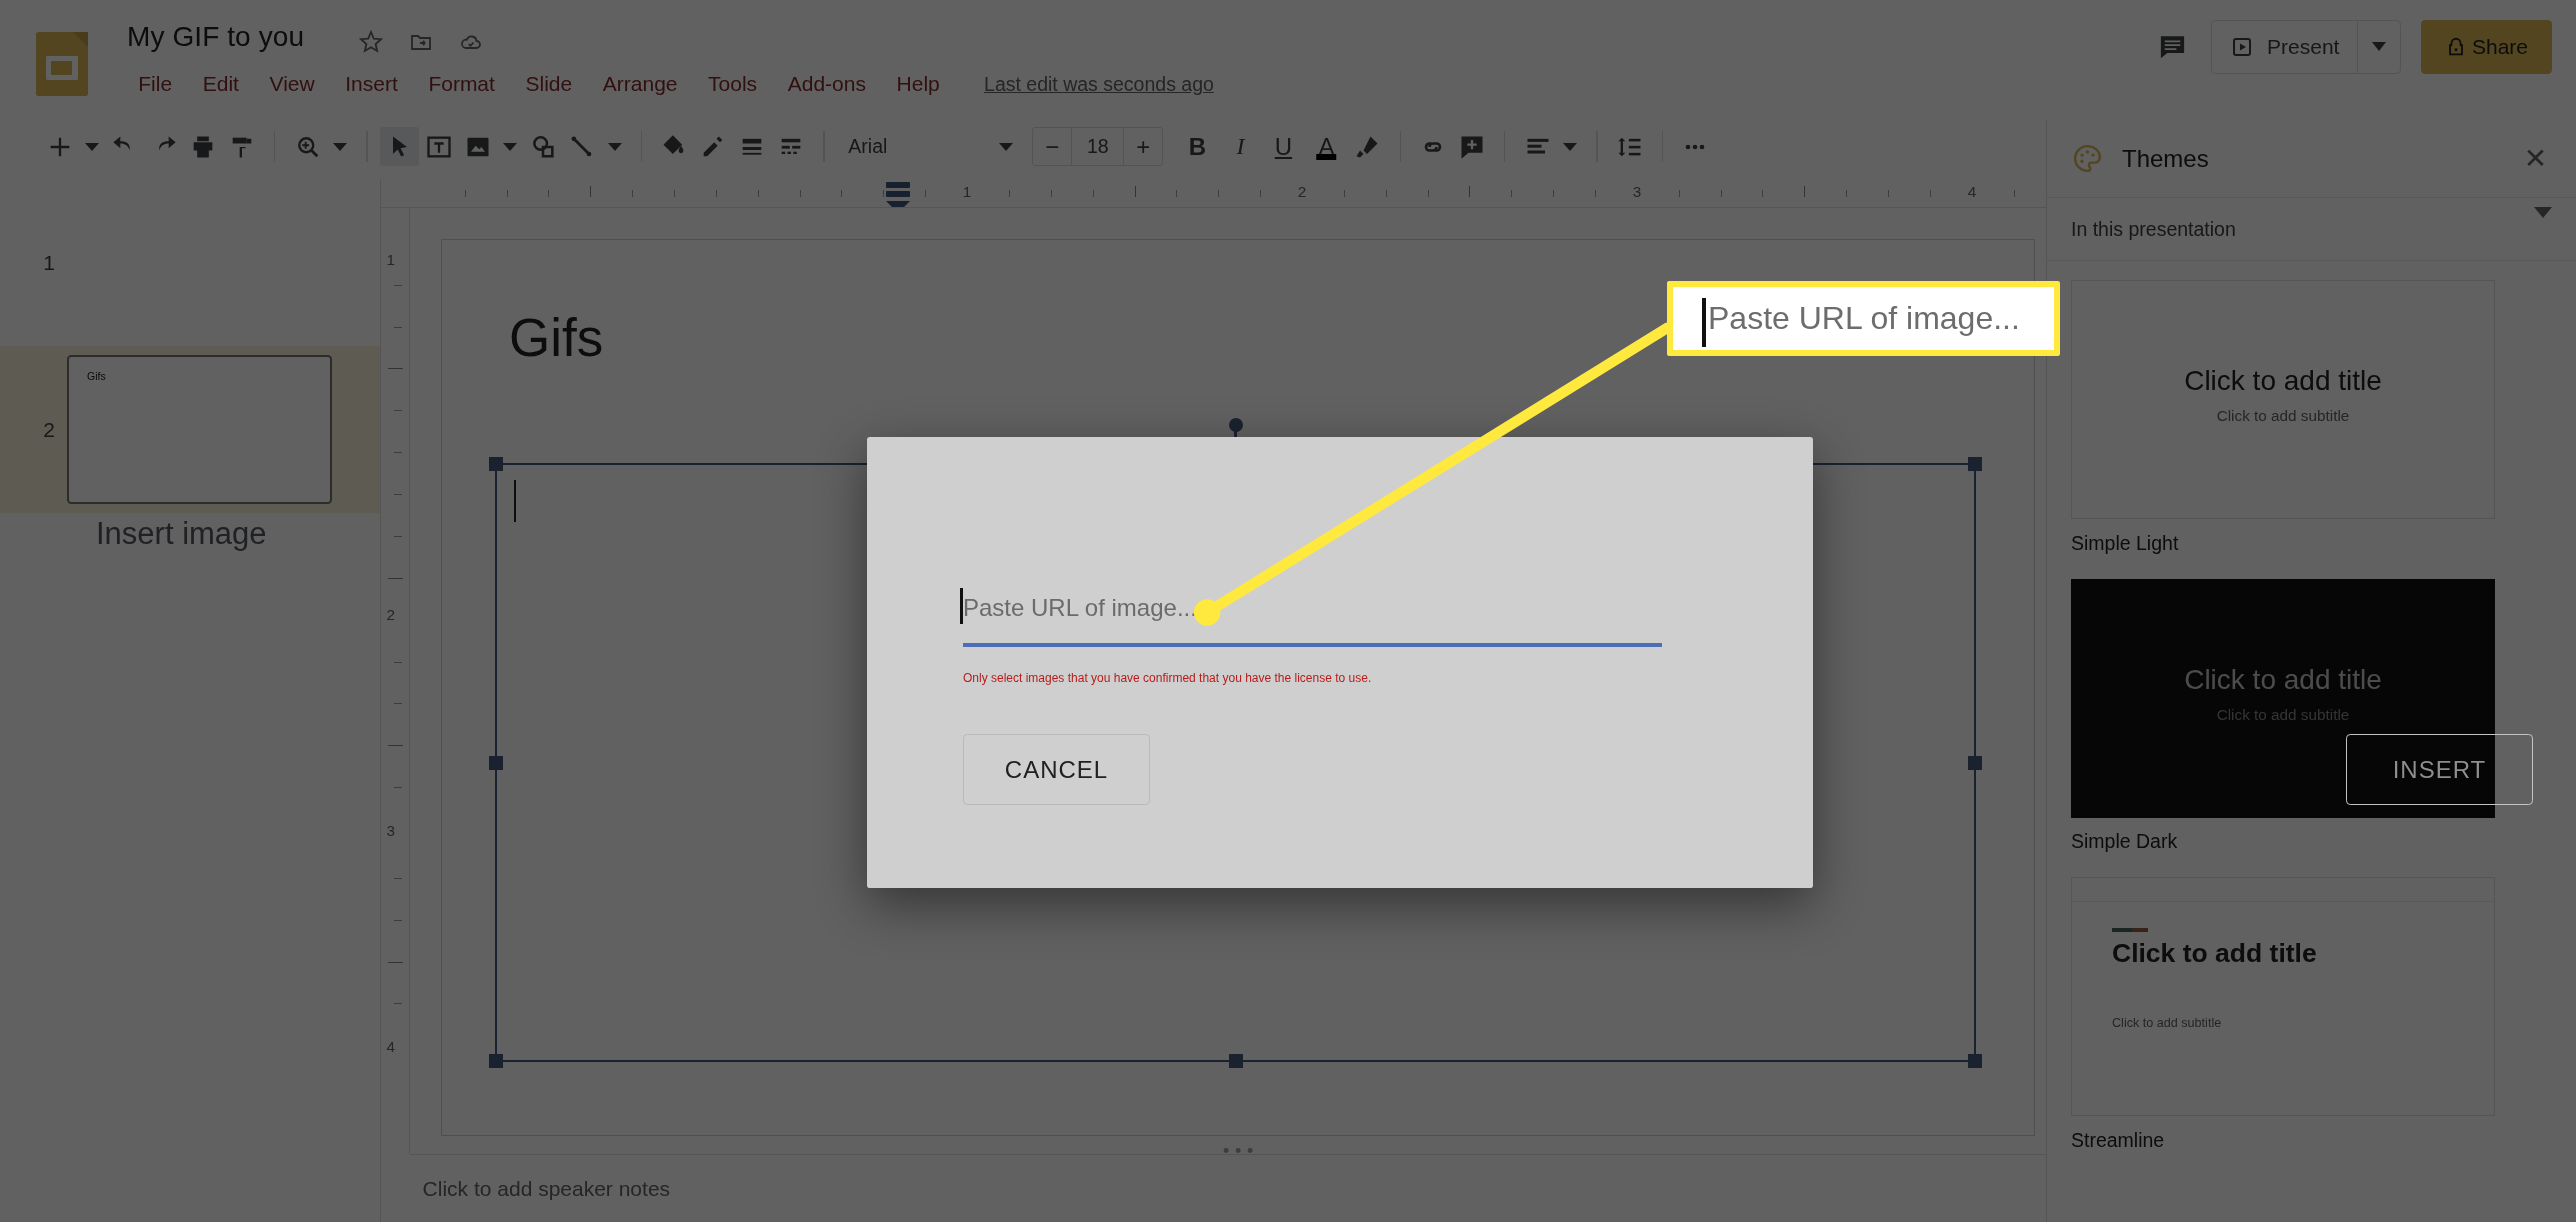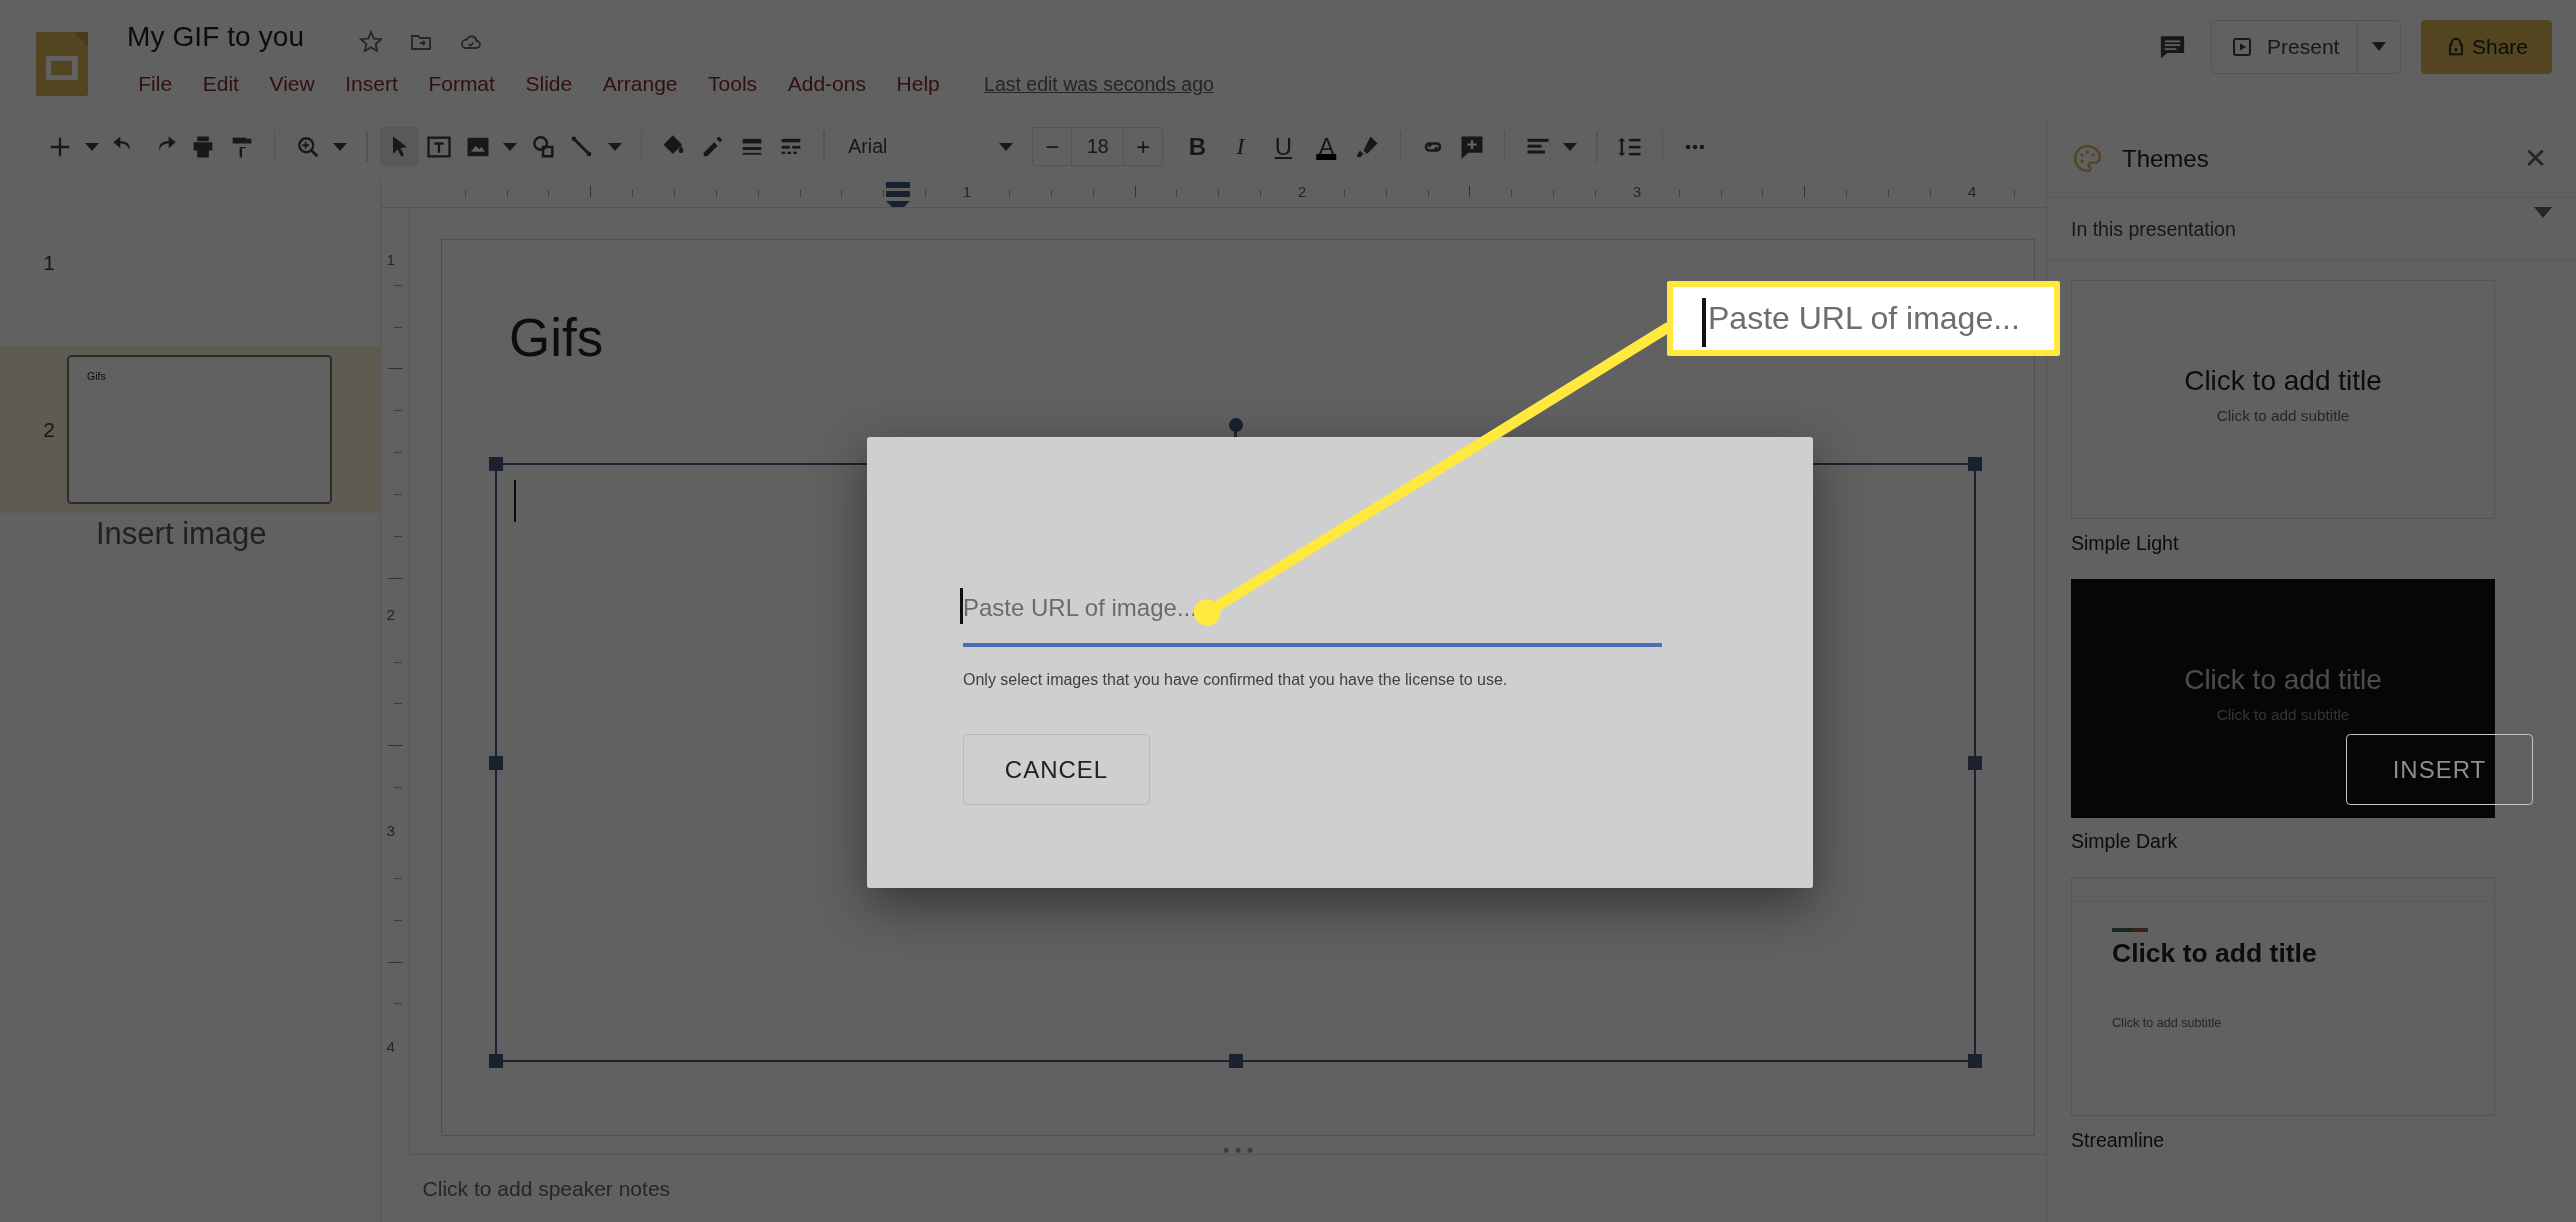--- a/index.html
+++ b/index.html
@@ -143,21 +143,21 @@
 
   
   .scrim { position:absolute; inset:0; background:rgba(255,255,255,0); }
   .dialog { position:absolute; left:867px; top:437px; width:946px; height:451px;
             background:#cfcfcf; border-radius:2.8px; box-shadow:0 16.7px 50px rgba(0,0,0,.45); }
   .dlg-title { position:absolute; left:96px; top:516px; font-size:31px; color:#202124; }
   .dlg-input { position:absolute; left:963px; top:594px; width:699px; }
   .dlg-ph { font-size:24px; color:#6b6b6b; }
   .dlg-caret { position:absolute; left:-2.8px; top:-5.6px; width:2.8px; height:36px; background:#111; }
   .dlg-underline { position:absolute; left:963px; top:643px; width:699px; height:3.5px; background:#4a6fb5;}
-  .dlg-help { position:absolute; left:963px; top:671px; font-size:16px; color:#404040; }
+  .dlg-help { position:absolute; left:963px; top:671px; font-size:12px; color:#b91c1c; }
   .dlg-actions { position:absolute; left:963px; right:43px; top:734px; height:71px; display:flex; justify-content:space-between; gap:19.5px;}
   .dlgbtn { height:71px; min-width:187px; display:flex; align-items:center; justify-content:center;
             font-size:24px; letter-spacing:1px; border-radius:4.2px; }
   .dlgbtn.cancel { border:1.4px solid #b9b9b9; color:#202124; }
   .dlgbtn.insert { border:1.4px solid #c4c4c4; color:#8e8e8e; }
 
   
   .callout { position:absolute; left:1667px; top:281px; width:393px; height:75px;
              background:#fff; border:6.3px solid #ffe93f; border-radius:2.1px;
              display:flex; align-items:center; padding-left:24px; }

